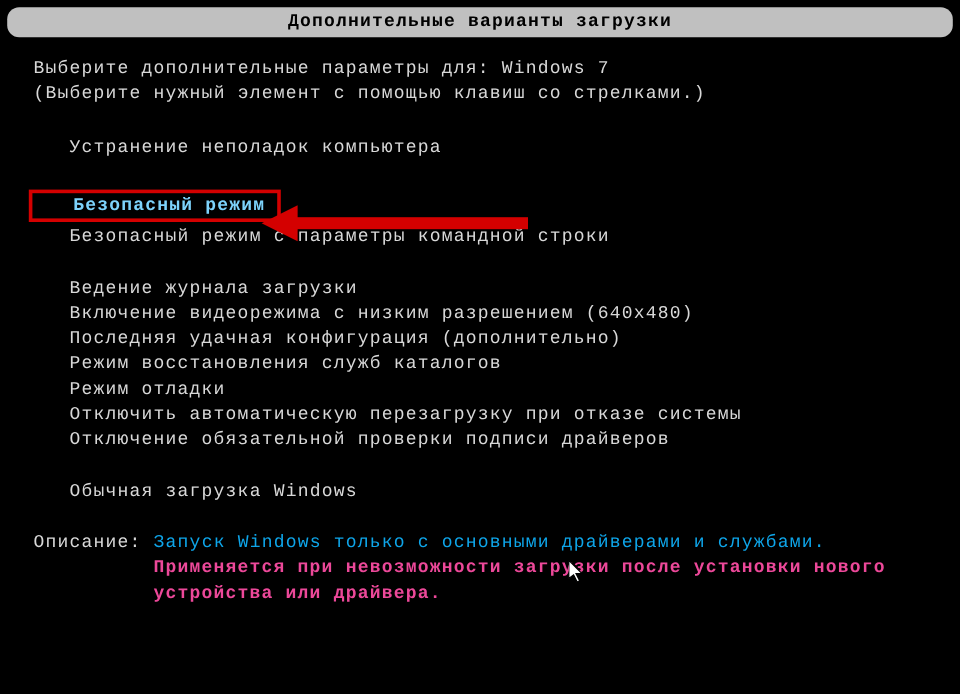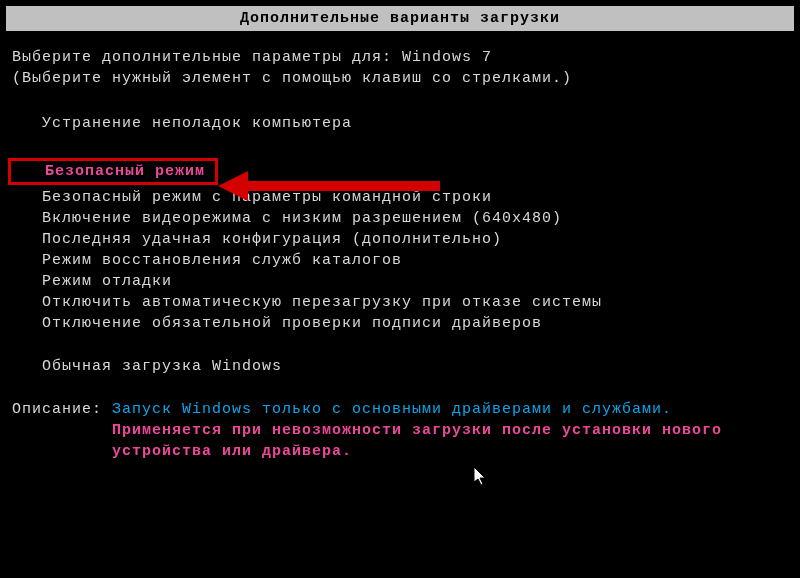--- a/index.html
+++ b/index.html
@@ -18,23 +18,24 @@
       overflow: hidden;
     }
     .title-bar {
       background: #c0c0c0;
       color: #000;
       text-align: center;
       padding: 4px 0;
       font-weight: bold;
       margin: 6px 6px 18px 6px;
       letter-spacing: 1px;
+      border-radius: 10px;
     }
     .content {
-      padding: 0 12px;
+      padding: 0 28px;
     }
     .intro-line {
       margin-bottom: 4px;
       letter-spacing: 1px;
     }
     .intro-line .os-name {
       display: inline;
     }
     .options-block {
       margin-top: 28px;
@@ -44,21 +45,21 @@
       margin-bottom: 4px;
       letter-spacing: 1px;
       position: relative;
     }
     .option-group-gap {
       margin-top: 26px;
     }
     .selected-option {
       display: inline-block;
       border: 3px solid #d40000;
-      color: #ec4899;
+      color: #7dd3fc;
       padding: 2px 6px;
       margin-left: -34px;
       padding-left: 34px;
       padding-right: 10px;
       font-weight: bold;
     }
     .arrow-container {
       position: absolute;
       left: 218px;
       top: 173px;
@@ -124,20 +125,21 @@
   <div class="intro-line">(Выберите нужный элемент с помощью клавиш со стрелками.)</div>
 
   <div class="options-block">
     <div class="option-item">Устранение неполадок компьютера</div>
 
     <div class="option-item option-group-gap">
       <span class="selected-option">Безопасный режим</span>
     </div>
     <div class="option-item">Безопасный режим с параметры командной строки</div>
 
+    <div class="option-item option-group-gap">Ведение журнала загрузки</div>
     <div class="option-item">Включение видеорежима с низким разрешением (640x480)</div>
     <div class="option-item">Последняя удачная конфигурация (дополнительно)</div>
     <div class="option-item">Режим восстановления служб каталогов</div>
     <div class="option-item">Режим отладки</div>
     <div class="option-item">Отключить автоматическую перезагрузку при отказе системы</div>
     <div class="option-item">Отключение обязательной проверки подписи драйверов</div>
 
     <div class="option-item option-group-gap">Обычная загрузка Windows</div>
   </div>
 

